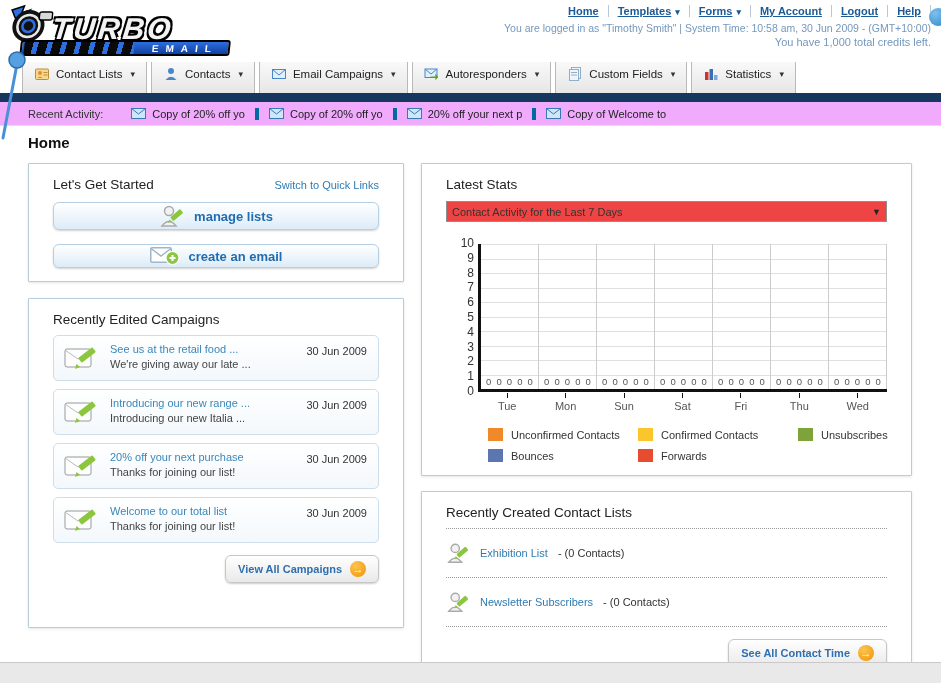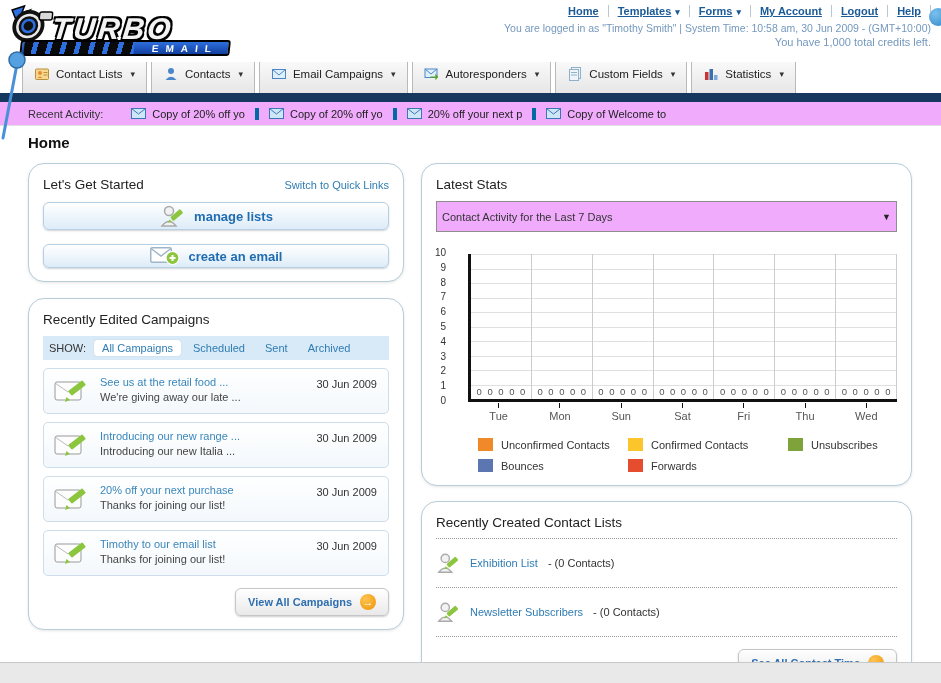--- a/index.html
+++ b/index.html
@@ -60,21 +60,21 @@
   .activity-item:last-child { border-right:none; }
   .activity-item .txt { white-space:nowrap; overflow:hidden; }
 
   
   .main { position:relative; padding:6px 30px 0 28px; }
   .page-title { font-size:15px; font-weight:bold; color:#111; margin:2px 0 12px 0; }
   .cols { display:flex; gap:17px; align-items:flex-start; }
   .col-left { width:376px; flex:none; }
   .col-right { width:491px; flex:none; }
 
-  .panel { border:1px solid #b7cdda; border-radius:16px; background:#fff; box-shadow:0 1px 3px rgba(0,0,0,.10); padding:13px 14px; }
+  .panel { border:1px solid #b7cdda; border-radius:1px; background:#fff; box-shadow:0 1px 3px rgba(0,0,0,.10); padding:13px 24px; }
   .panel-title { font-size:13.5px; color:#222; }
 
   
   .gs-head { display:flex; justify-content:space-between; align-items:center; }
   .link { color:#2f7cb3; cursor:pointer; }
   .gs-buttons { display:flex; gap:14px; margin-top:10px;flex-direction:column; }
   .big-btn {
     flex:1; height:38px; border:1px solid #b5cfe4; border-radius:6px;
     background:linear-gradient(#ffffff,#ddecf8); box-shadow:inset 0 1px 0 #fff, 0 1px 2px rgba(0,0,0,.18);
     display:flex; align-items:center; justify-content:center; gap:9px;
@@ -103,32 +103,32 @@
   }
   .arrow-circle {
     width:16px; height:16px; border-radius:50%; background:radial-gradient(circle at 35% 30%,#fdc451,#ef9303);
     color:#fff; font-weight:bold; display:flex; align-items:center; justify-content:center; font-size:11px; line-height:1;
   }
   .arrow-circle::after { content:"→"; }
 
   
   .stats-panel { min-height:305px; }
   .select-box {
-    margin-top:9px; border:1px solid #8e8e8e; height:31px; display:flex; align-items:center;
-    justify-content:space-between; padding:0 5px; background:#f0abfc; cursor:pointer;
+    margin-top:9px; border:1px solid #8e8e8e; height:21px; display:flex; align-items:center;
+    justify-content:space-between; padding:0 5px; background:#ef4444; cursor:pointer;
   }
   .select-caret { font-size:9px; color:#222; }
   .chart-wrap { position:relative; margin:22px 0 0 6px; }
   .chart-area { position:relative; margin-left:26px; height:148px; border-left:3px solid #111; border-bottom:3px solid #111; }
   .hgrid { position:absolute; left:0; right:0; height:1px; background:#e0e0e0; }
   .day-cols { position:absolute; inset:0; display:flex; }
   .day-col { flex:1; border-right:1px solid #ccc; position:relative; }
   .zero-row { position:absolute; left:0; right:0; bottom:2px; display:flex; justify-content:space-evenly; color:#555; font-size:9.5px; }
   .y-axis { position:absolute; left:0; top:0; width:24px; height:148px; }
-  .ytick { position:absolute; right:20px; font-size:10px; color:#333; line-height:10px; text-align:right; }
+  .ytick { position:absolute; right:2px; font-size:12px; color:#333; line-height:10px; text-align:right; }
   .x-labels { display:flex; margin-left:26px; }
   .xlabel { flex:1; text-align:center; color:#555; font-size:11px; padding-top:1px; }
   .xlabel::before { content:""; display:block; width:1px; height:5px; background:#111; margin:0 auto 2px; }
   .legend { margin:16px 0 0 36px; display:grid; grid-template-columns:150px 160px 150px; row-gap:8px;text-align:right; }
   .legend-item { display:flex; align-items:center; gap:8px; color:#333; }
   .swatch { width:15px; height:13px; flex:none; }
 
   
   .lists-panel { margin-top:15px; min-height:152px; }
   .dotted { border:none; border-top:1px dotted #999; margin:8px 0; }
@@ -301,27 +301,20 @@
                 <rect x="19.5" y="12" width="6" height="2" fill="#fff"></rect>
                 <rect x="21.5" y="10" width="2" height="6" fill="#fff"></rect>
               </svg>
               <span>create an email</span>
             </div>
           </div>
         </div>
 
         <div class="panel campaigns-panel">
           <div class="panel-title">Recently Edited Campaigns</div>
-          <div class="filter-bar">
-            <span class="filter-show">SHOW:</span>
-            <span class="filter-link active">All Campaigns</span>
-            <span class="filter-link">Scheduled</span>
-            <span class="filter-link">Sent</span>
-            <span class="filter-link">Archived</span>
-          </div>
 
           <div class="camp-item">
             <svg class="camp-icon" width="38" height="30" viewBox="0 0 38 30">
               <rect x="1" y="5" width="26" height="18" rx="2" fill="#fdfdfd" stroke="#999"></rect>
               <path d="M1 6 L14 15 L27 6" fill="none" stroke="#bbb"></path>
               <rect x="14" y="8" width="18" height="6" rx="1" fill="#8cc63f" transform="rotate(-38 23 11)"></rect>
               <polygon points="11,25 16,23 12.5,20" fill="#8cc63f"></polygon>
             </svg>
             <span class="camp-title">See us at the retail food ...</span>
             <span class="camp-sub">We're giving away our late ...</span>
@@ -352,21 +345,21 @@
             <span class="camp-date">30 Jun 2009</span>
           </div>
 
           <div class="camp-item">
             <svg class="camp-icon" width="38" height="30" viewBox="0 0 38 30">
               <rect x="1" y="5" width="26" height="18" rx="2" fill="#fdfdfd" stroke="#999"></rect>
               <path d="M1 6 L14 15 L27 6" fill="none" stroke="#bbb"></path>
               <rect x="14" y="8" width="18" height="6" rx="1" fill="#8cc63f" transform="rotate(-38 23 11)"></rect>
               <polygon points="11,25 16,23 12.5,20" fill="#8cc63f"></polygon>
             </svg>
-            <span class="camp-title">Timothy to our email list</span>
+            <span class="camp-title">Welcome to our total list</span>
             <span class="camp-sub">Thanks for joining our list!</span>
             <span class="camp-date">30 Jun 2009</span>
           </div>
 
           <div class="panel-btn-row">
             <div class="pill-btn">
               <span>View All Campaigns</span>
               <span class="arrow-circle"></span>
             </div>
           </div>

